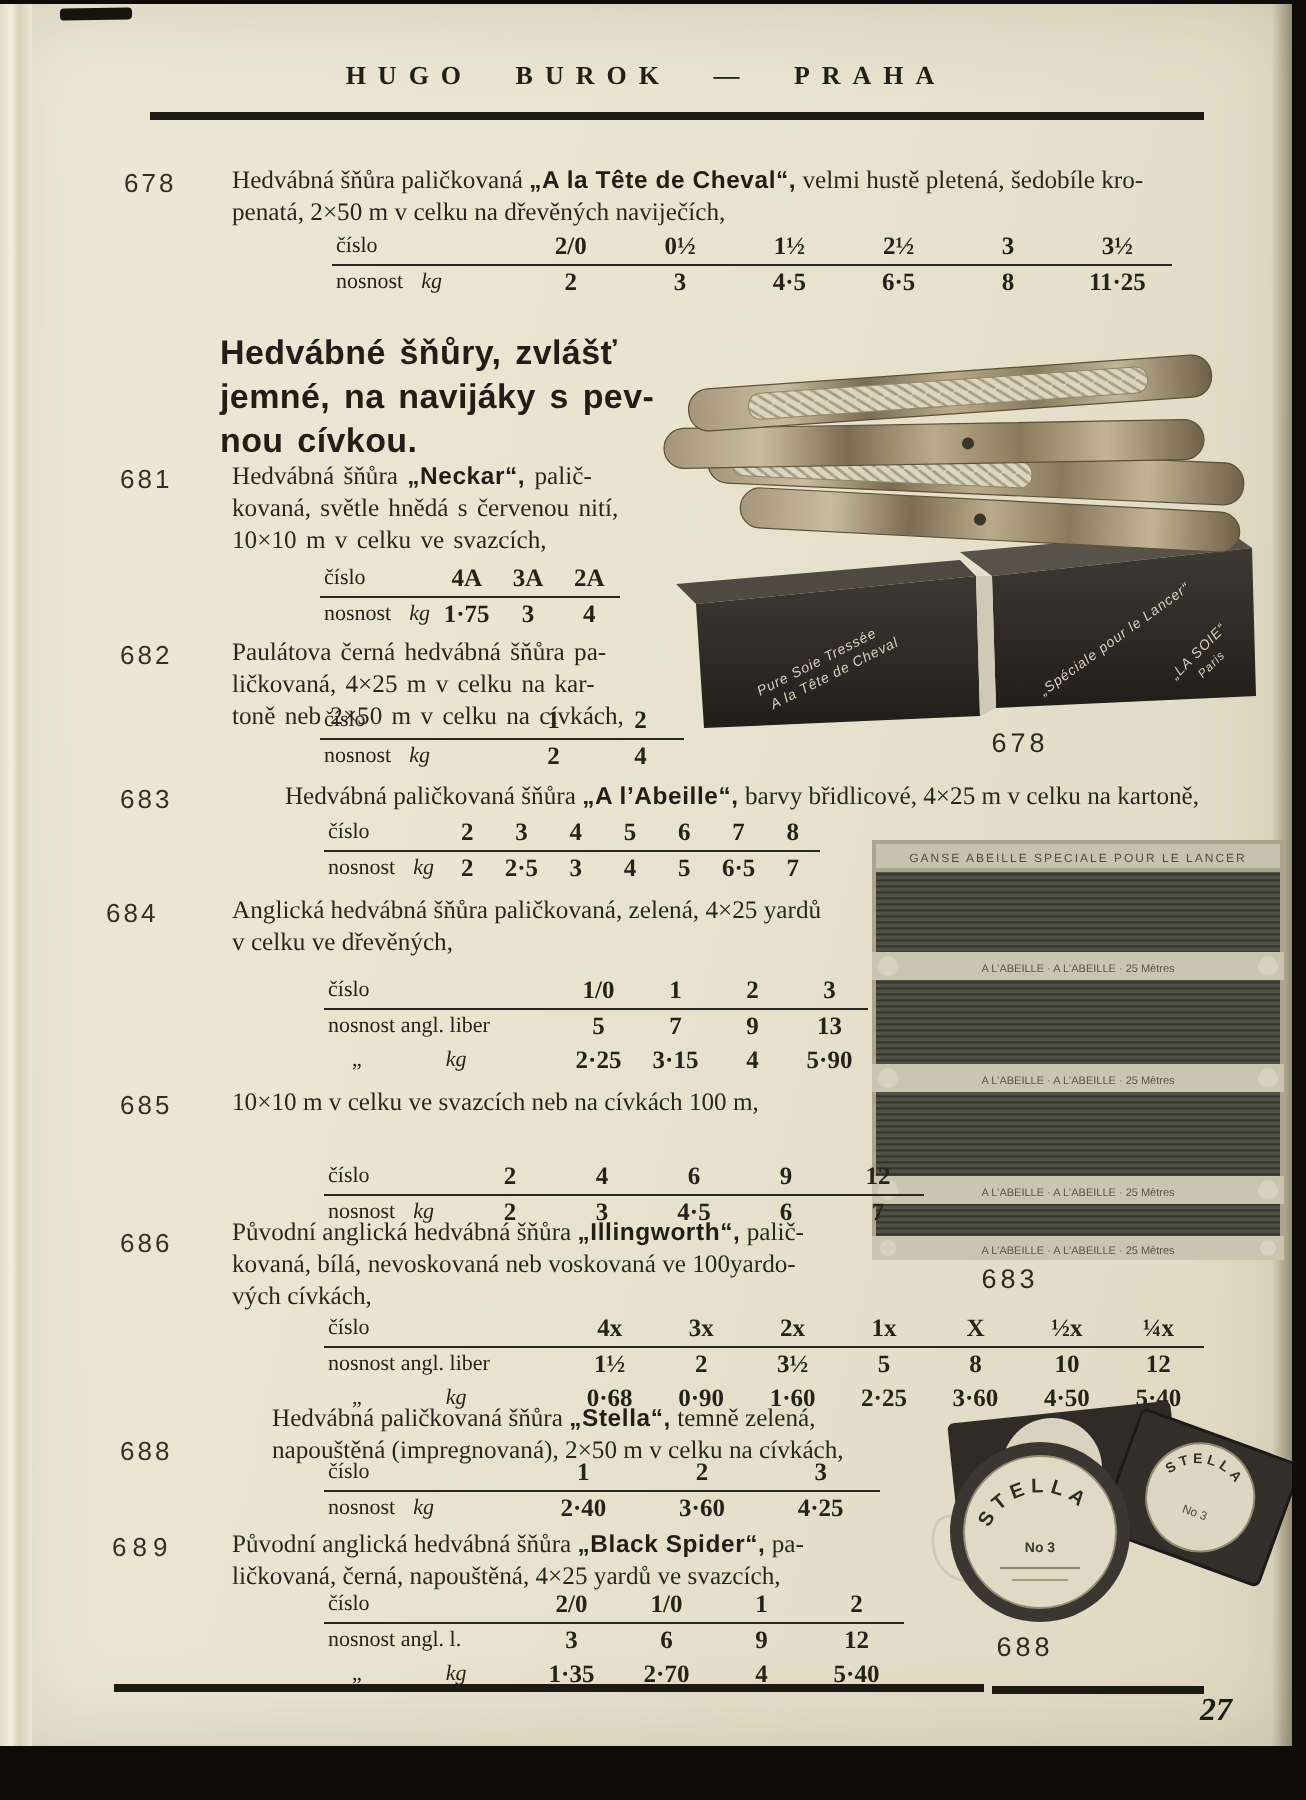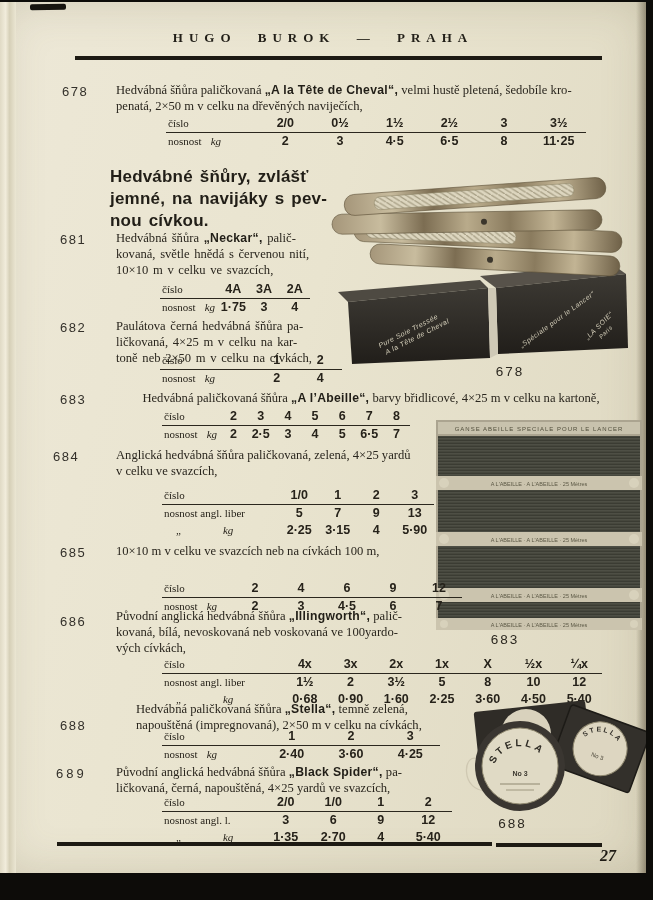--- a/index.html
+++ b/index.html
@@ -21,21 +21,21 @@
   .sp1 .pline{word-spacing:1.5px;}
   .pname{font-family:"Liberation Sans",sans-serif;font-weight:700;font-size:12.2px;letter-spacing:.3px;color:#211e17;}
   .heading{position:absolute;left:110px;top:164px;width:240px;font-family:"Liberation Sans",sans-serif;
         font-weight:700;font-size:17px;line-height:22px;letter-spacing:.2px;word-spacing:2px;color:#211e17;}
   .heading .pline{height:22px;}
   .ctable{position:absolute;font-family:"Liberation Sans",sans-serif;font-size:12.5px;color:#26221a;}
   .trow{position:relative;height:17px;line-height:17px;}
   .trow.head{border-bottom:1.5px solid #2b271e;}
   .tlabel{position:absolute;left:2px;top:0;font-family:"Liberation Serif",serif;font-size:11px;white-space:nowrap;font-weight:400;}
   .unit{font-style:italic;margin-left:9px;font-family:"Liberation Serif",serif;}
-  .cells{display:flex;margin-left:var(--lw);}
+  .cells{display:flex;margin-left:var(--lw);font-family:Liberation Serif, serif;}
   .cells span{flex:1;text-align:center;font-weight:700;}
   .caption{position:absolute;font-family:"Liberation Sans",sans-serif;font-size:13.5px;letter-spacing:2px;color:#2c2820;text-align:center;}
   .photo{position:absolute;}
   .pageno{position:absolute;left:600px;top:845px;font-family:"Liberation Serif",serif;font-weight:700;font-style:italic;font-size:16px;color:#1f1c15;}
   svg text{font-family:"Liberation Sans",sans-serif;}
 </style>
 </head>
 <body>
 
 <div class="stage">
@@ -262,21 +262,21 @@
           <text x="103" y="178" text-anchor="middle" font-size="5.5" fill="#5a5744">A L'ABEILLE  ·  A L'ABEILLE  ·  25 Mètres</text>
           <text x="103" y="207" text-anchor="middle" font-size="5.5" fill="#5a5744">A L'ABEILLE  ·  A L'ABEILLE  ·  25 Mètres</text>
         </g>
       </svg>
     </div>
     <div class="caption" style="left:400px;top:630px;width:210px;">683</div>
 
     <span class="itemnum" style="left:53px;top:447px;text-align:center;">684</span>
     <div class="para" style="left:116px;top:445px;width:330px;">
       <div class="pline">Anglická hedvábná šňůra paličkovaná, zelená, 4×25 yardů</div>
-      <div class="pline">v celku ve svazcích,</div>
+      <div class="pline">v celku ve dřevěných,</div>
     </div>
     <div class="ctable" style="left:162px;top:485px;width:272px;--lw:118px;">
       <div class="trow head">
         <span class="tlabel">číslo</span>
         <span class="cells">
             <span>1/0</span>
             <span>1</span>
             <span>2</span>
             <span>3</span>
           </span>

